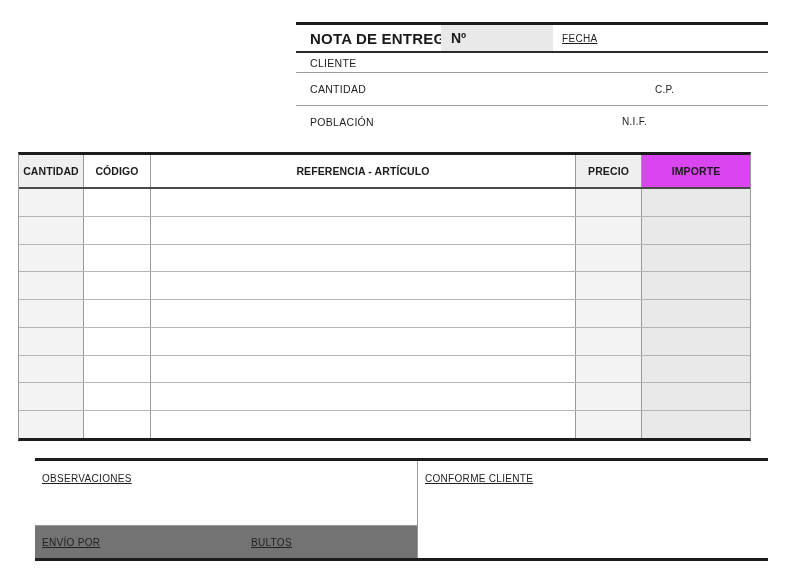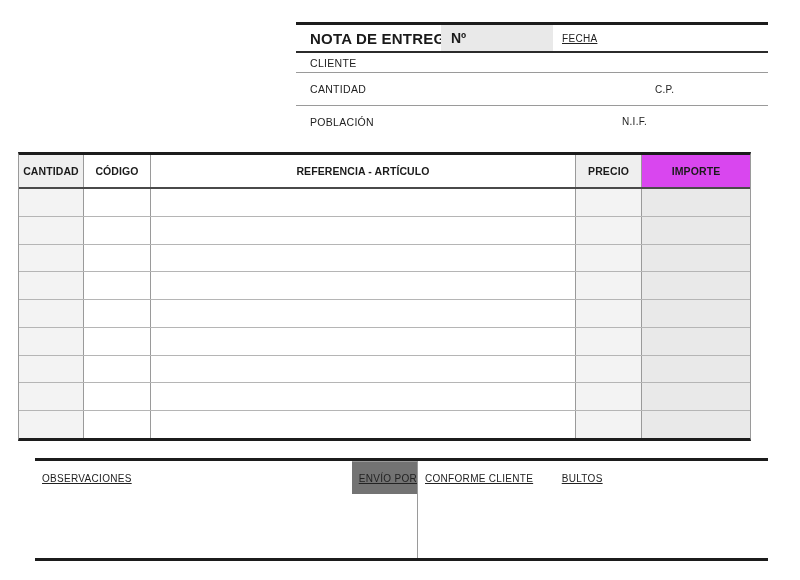--- a/index.html
+++ b/index.html
@@ -132,35 +132,36 @@
     width:733px; height:103px;
     border-top:3px solid #1c1c1c;
     border-bottom:3px solid #1c1c1c;
     display:flex;
     background:#fff;
   }
   .f-left {
     width:383px;
     border-right:1px solid #9a9a9a;
     display:flex;
+    flex-direction:column;
   }
   .obs-area {
     flex:1;
     padding:7px 0 0 7px;
   }
   .envio-row {
     position:relative;
     height:33px;
     border-top:1px solid #9a9a9a;
     background:#737373;
     display:flex;
     align-items:center;
   }
   .envio-label { padding-left:7px; }
-  .bultos-label { position:absolute; left:210px; }
+  .bultos-label { position:absolute; left:216px; }
   .f-right {
     flex:1;
     padding:7px 0 0 7px;
   }
   .small-label {
     font-size:10px;
     color:#222;
     letter-spacing:0.3px;
     white-space:nowrap;
     text-decoration:underline;

